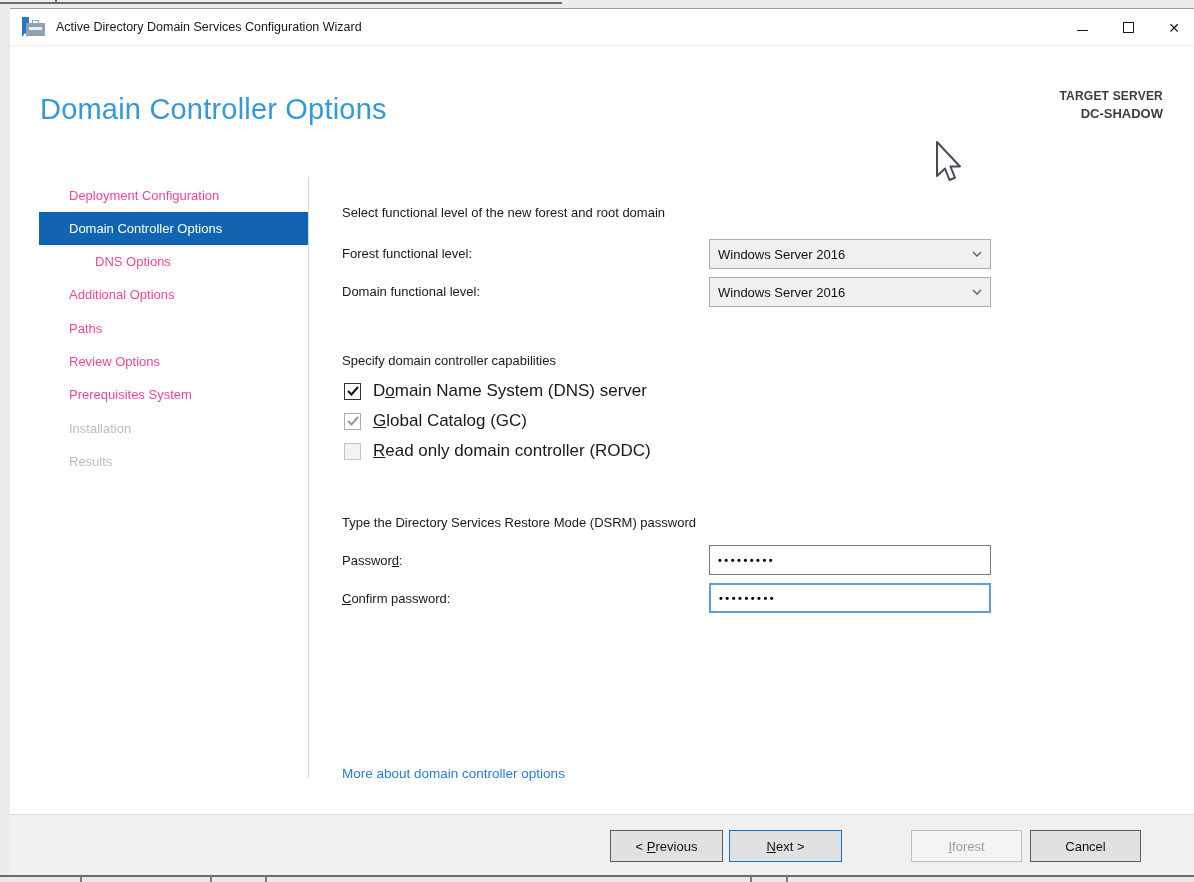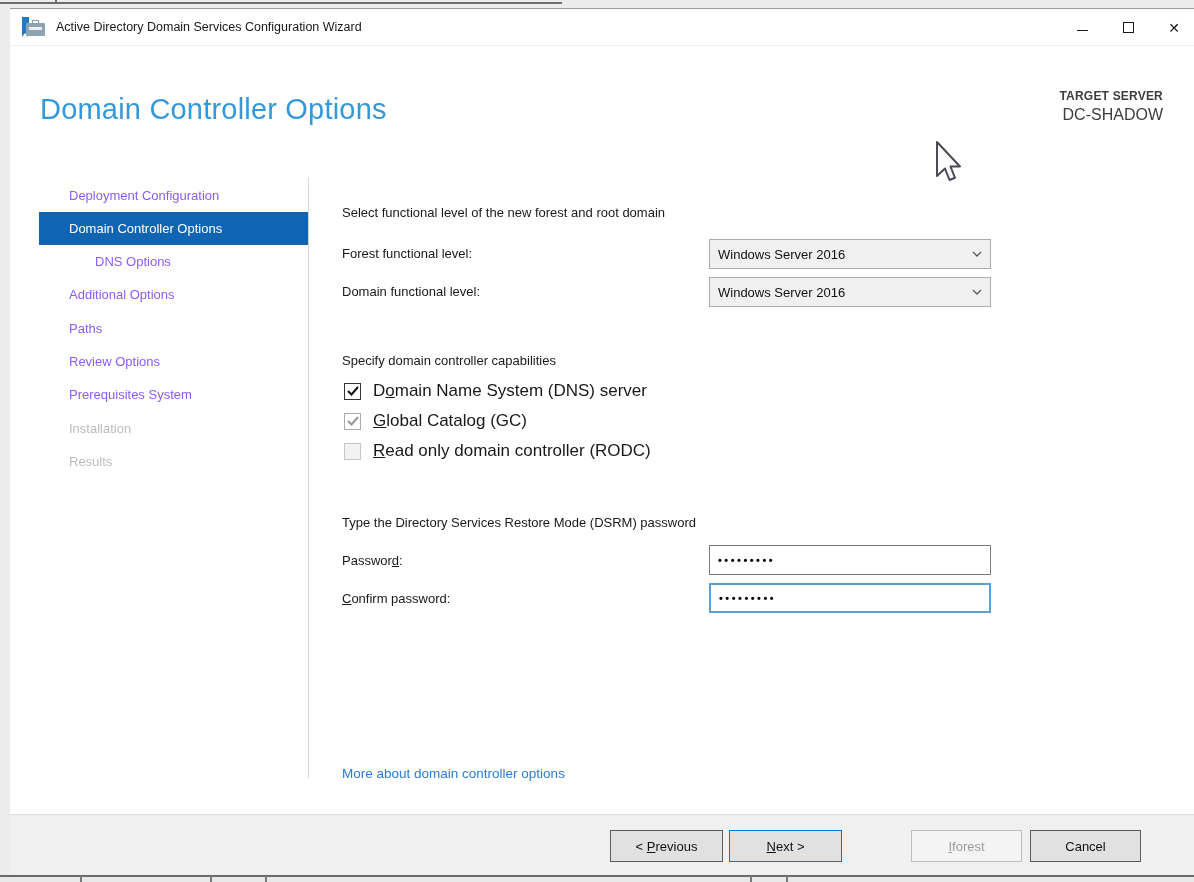--- a/index.html
+++ b/index.html
@@ -28,24 +28,24 @@
   .win-controls { position:absolute; right:0; top:0; height:37px; display:flex; }
   .win-btn { width:46px; height:37px; display:flex; align-items:center; justify-content:center; cursor:default; }
   .glyph-min { width:11px; height:1px; background:#1a1a1a; margin-top:6px; }
   .glyph-max { width:11px; height:11px; border:1.2px solid #1a1a1a; }
   .glyph-close { font-size:14px; color:#1a1a1a; line-height:1; }
 
   
   .page-title { position:absolute; left:30px; top:84px; font-size:29px; font-weight:300; color:#3598d8; letter-spacing:0.2px; }
   .target-block { position:absolute; right:34px; top:80px; text-align:right; color:#3d3d3d; }
   .target-label { font-size:12px; font-weight:bold; letter-spacing:0.2px; }
-  .target-name { font-size:16px; font-weight:normal; margin-top:3px; }
-
-  
-  .side-item { position:absolute; left:29px; width:269px; height:33px; line-height:33px; font-size:13px; color:#8b5cf6; padding-left:30px; cursor:default; }
+  .target-name { font-size:13px; font-weight:bold; margin-top:3px; }
+
+  
+  .side-item { position:absolute; left:29px; width:269px; height:33px; line-height:33px; font-size:13px; color:#ec4899; padding-left:30px; cursor:default; }
   .side-item.child { padding-left:56px; }
   .side-item.selected { background:#1164b2; color:#ffffff; }
   .side-item.disabled { color:#bcbcbc; }
   .side-divider { position:absolute; left:298px; top:168px; width:1px; height:601px; background:#d6d6d6; }
 
   
   .sec-heading { position:absolute; left:332px; font-size:13px; color:#191919; }
   .form-label { position:absolute; left:332px; font-size:13px; color:#191919; }
   .u { text-decoration:underline; }
 

